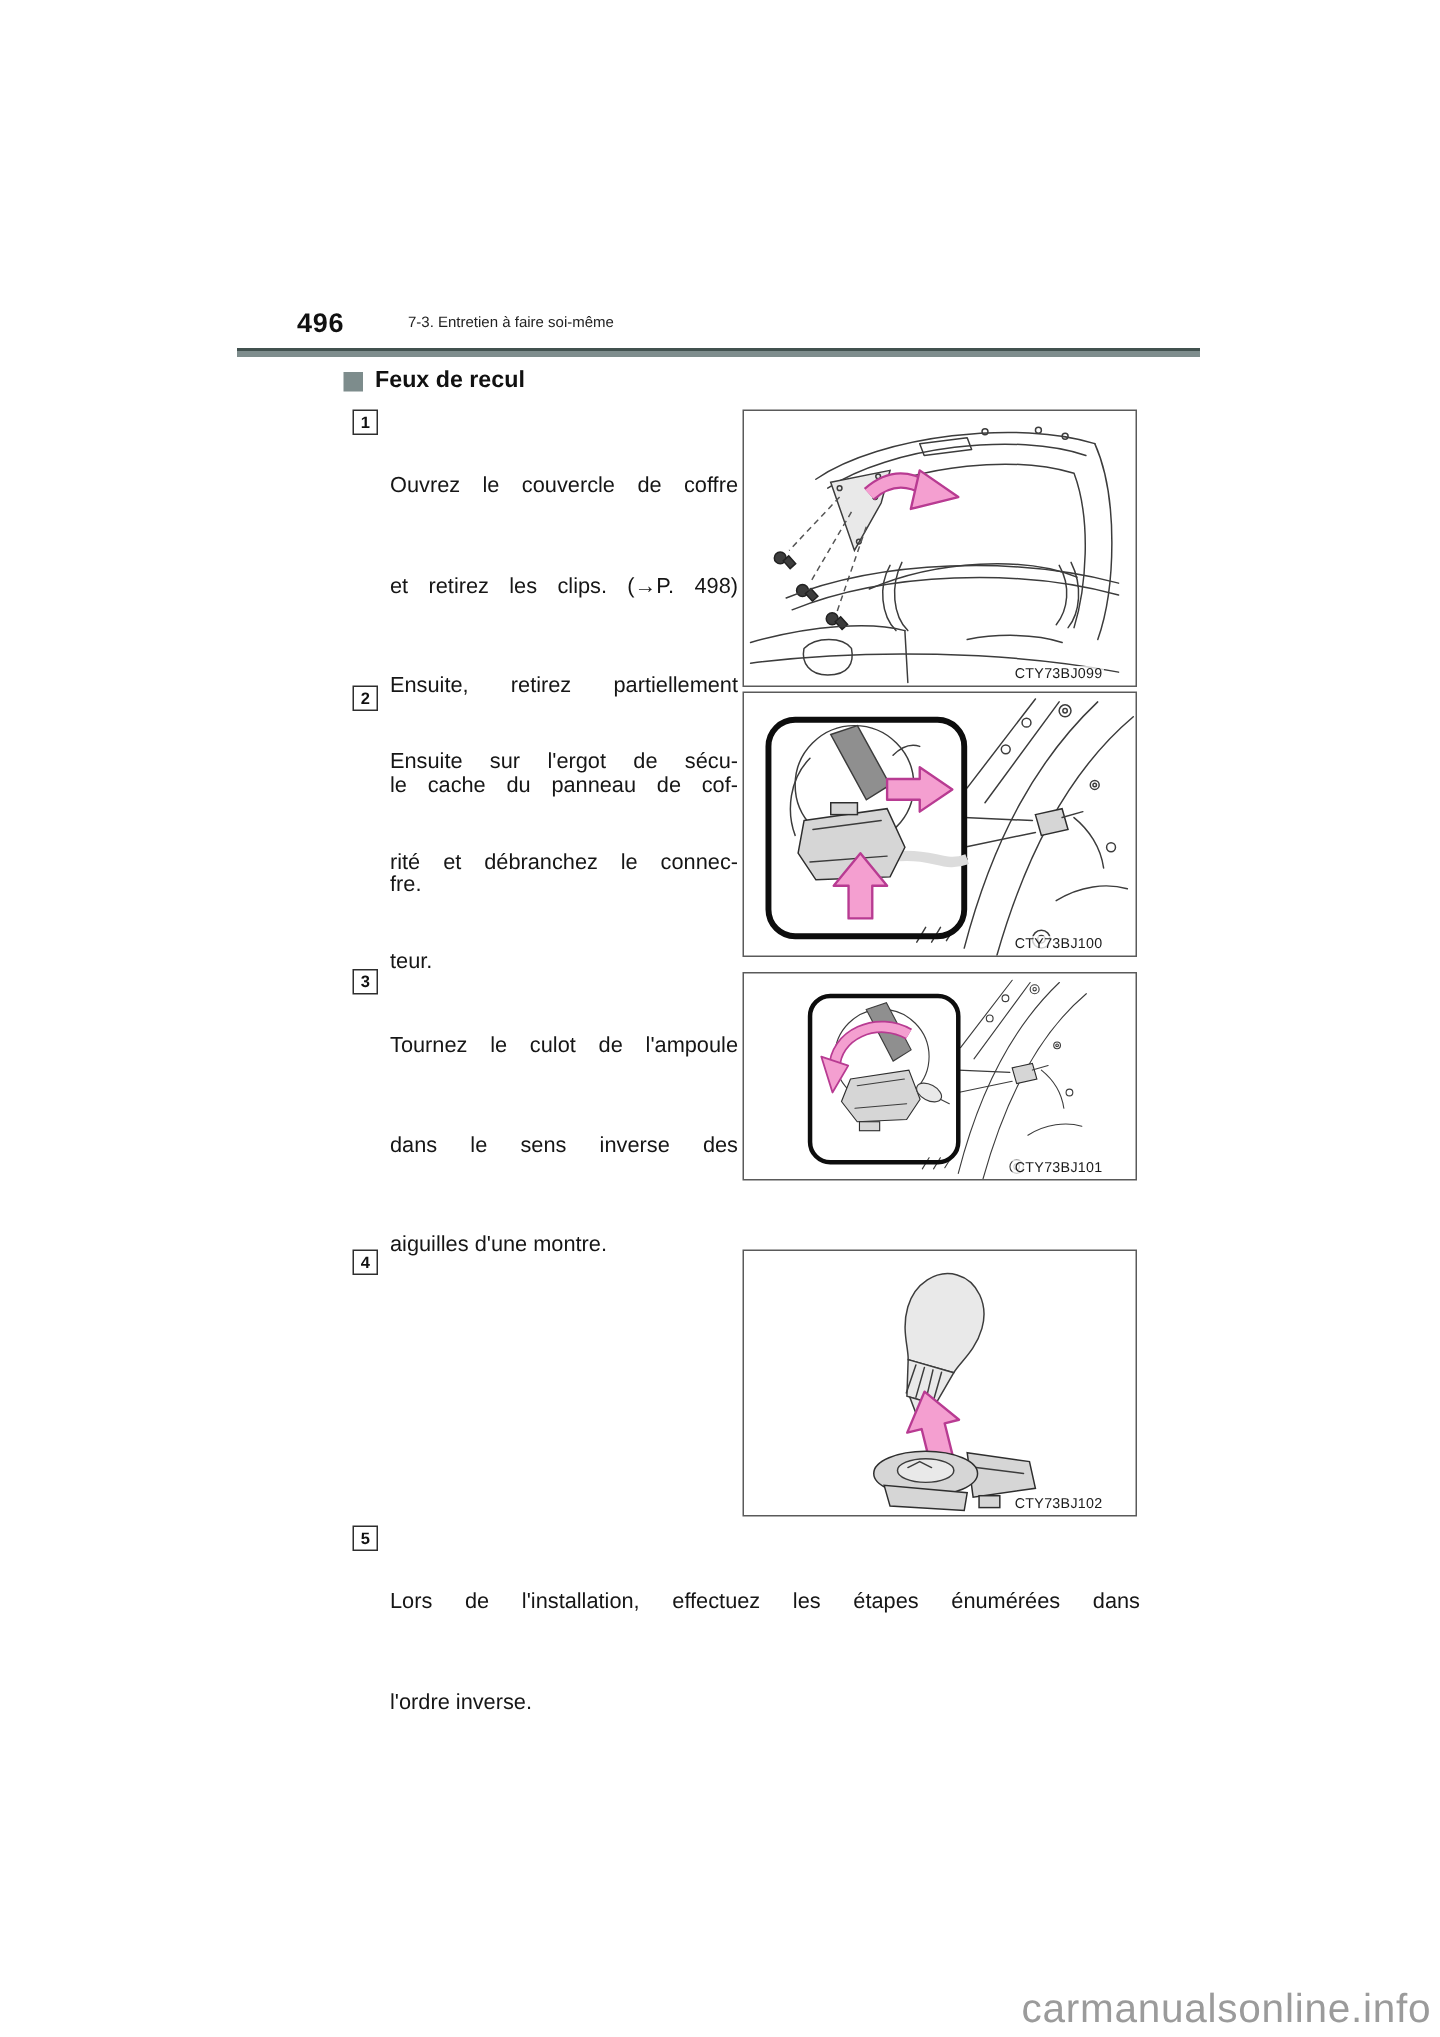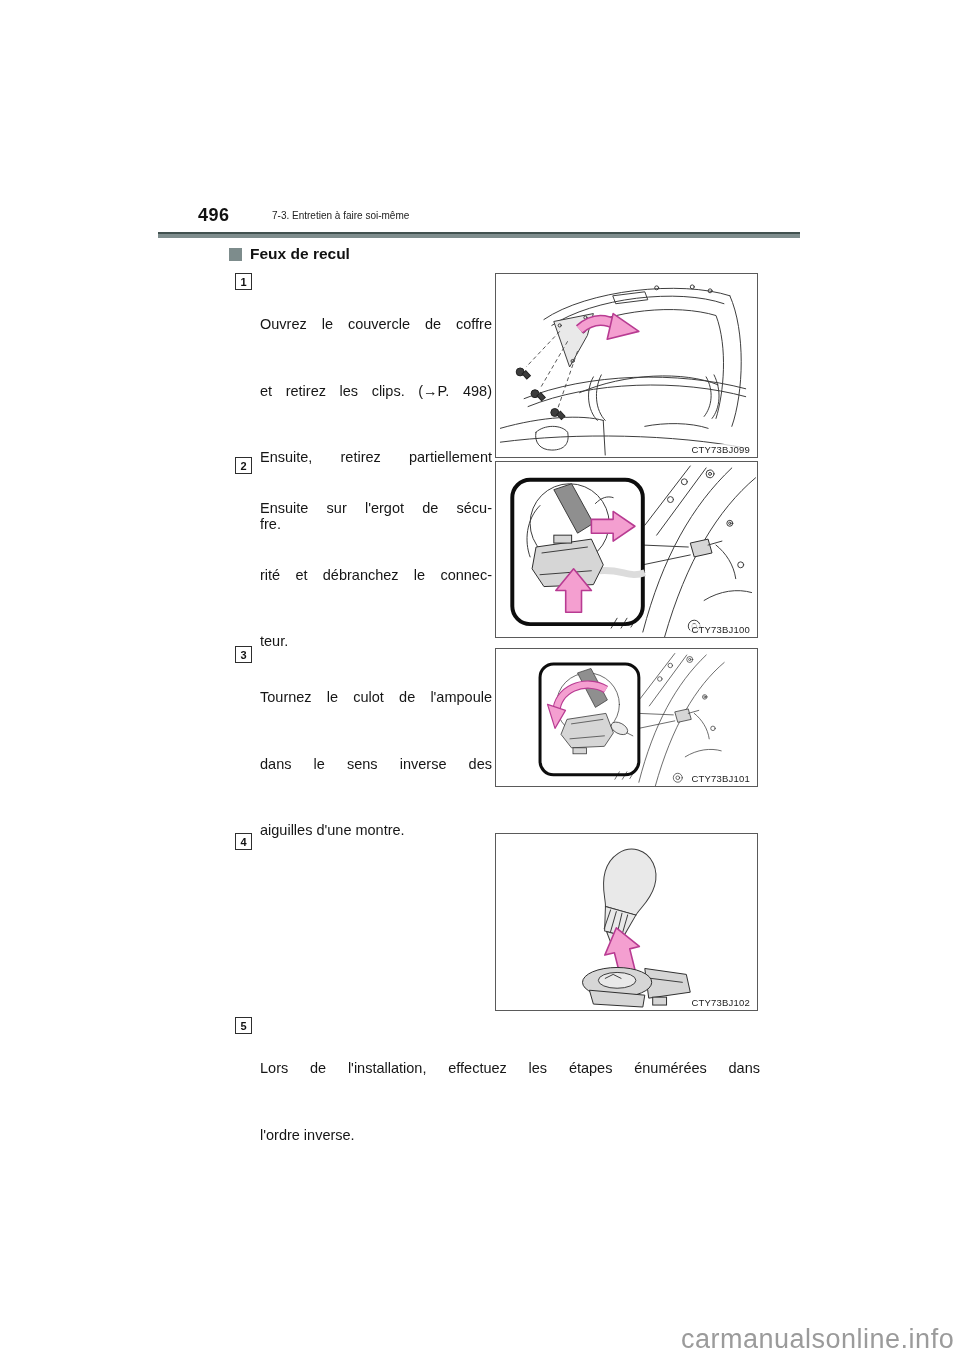--- a/index.html
+++ b/index.html
@@ -38,21 +38,21 @@
   .step .lines div.j{white-space:normal;text-align:justify;text-align-last:justify;}
   .step.wide{width:531px;}
   .step.wide .lines{width:500px;}
   
   .fig{
     position:absolute;left:495px;width:263px;background:#ffffff;
     border:1px solid #5a5a5a;box-sizing:border-box;
   }
   .fig svg{display:block;width:100%;height:100%;}
   .figcode{
-    position:absolute;right:6px;bottom:2px;font-size:9.5px;color:#1c1c1c;
+    position:absolute;right:21px;bottom:2px;font-size:9.5px;color:#1c1c1c;
     background:rgba(255,255,255,.75);padding:0 1px;letter-spacing:0.2px;
   }
   #fig1{top:273px;height:185px;}
   #fig2{top:461px;height:177px;}
   #fig3{top:648px;height:139px;}
   #fig4{top:833px;height:178px;}
   #step1{top:271px;}
   #step2{top:455px;}
   #step3{top:644px;}
   #step4{top:831px;}
@@ -84,20 +84,21 @@
   <span class="sq"></span>
   <span class="t">Feux de recul</span>
 </div>
 
 <div class="step" id="step1">
   <div class="numbox">1</div>
   <div class="lines">
     <div class="j">Ouvrez le couvercle de coffre</div>
     <div class="j">et retirez les clips. (→P. 498)</div>
     <div class="j">Ensuite, retirez partiellement</div>
+    <div class="j">le cache du panneau de cof-</div>
     <div>fre.</div>
   </div>
 </div>
 
 <div class="step" id="step2">
   <div class="numbox">2</div>
   <div class="lines">
     <div class="j">Ensuite sur l'ergot de sécu-</div>
     <div class="j">rité et débranchez le connec-</div>
     <div>teur.</div>

